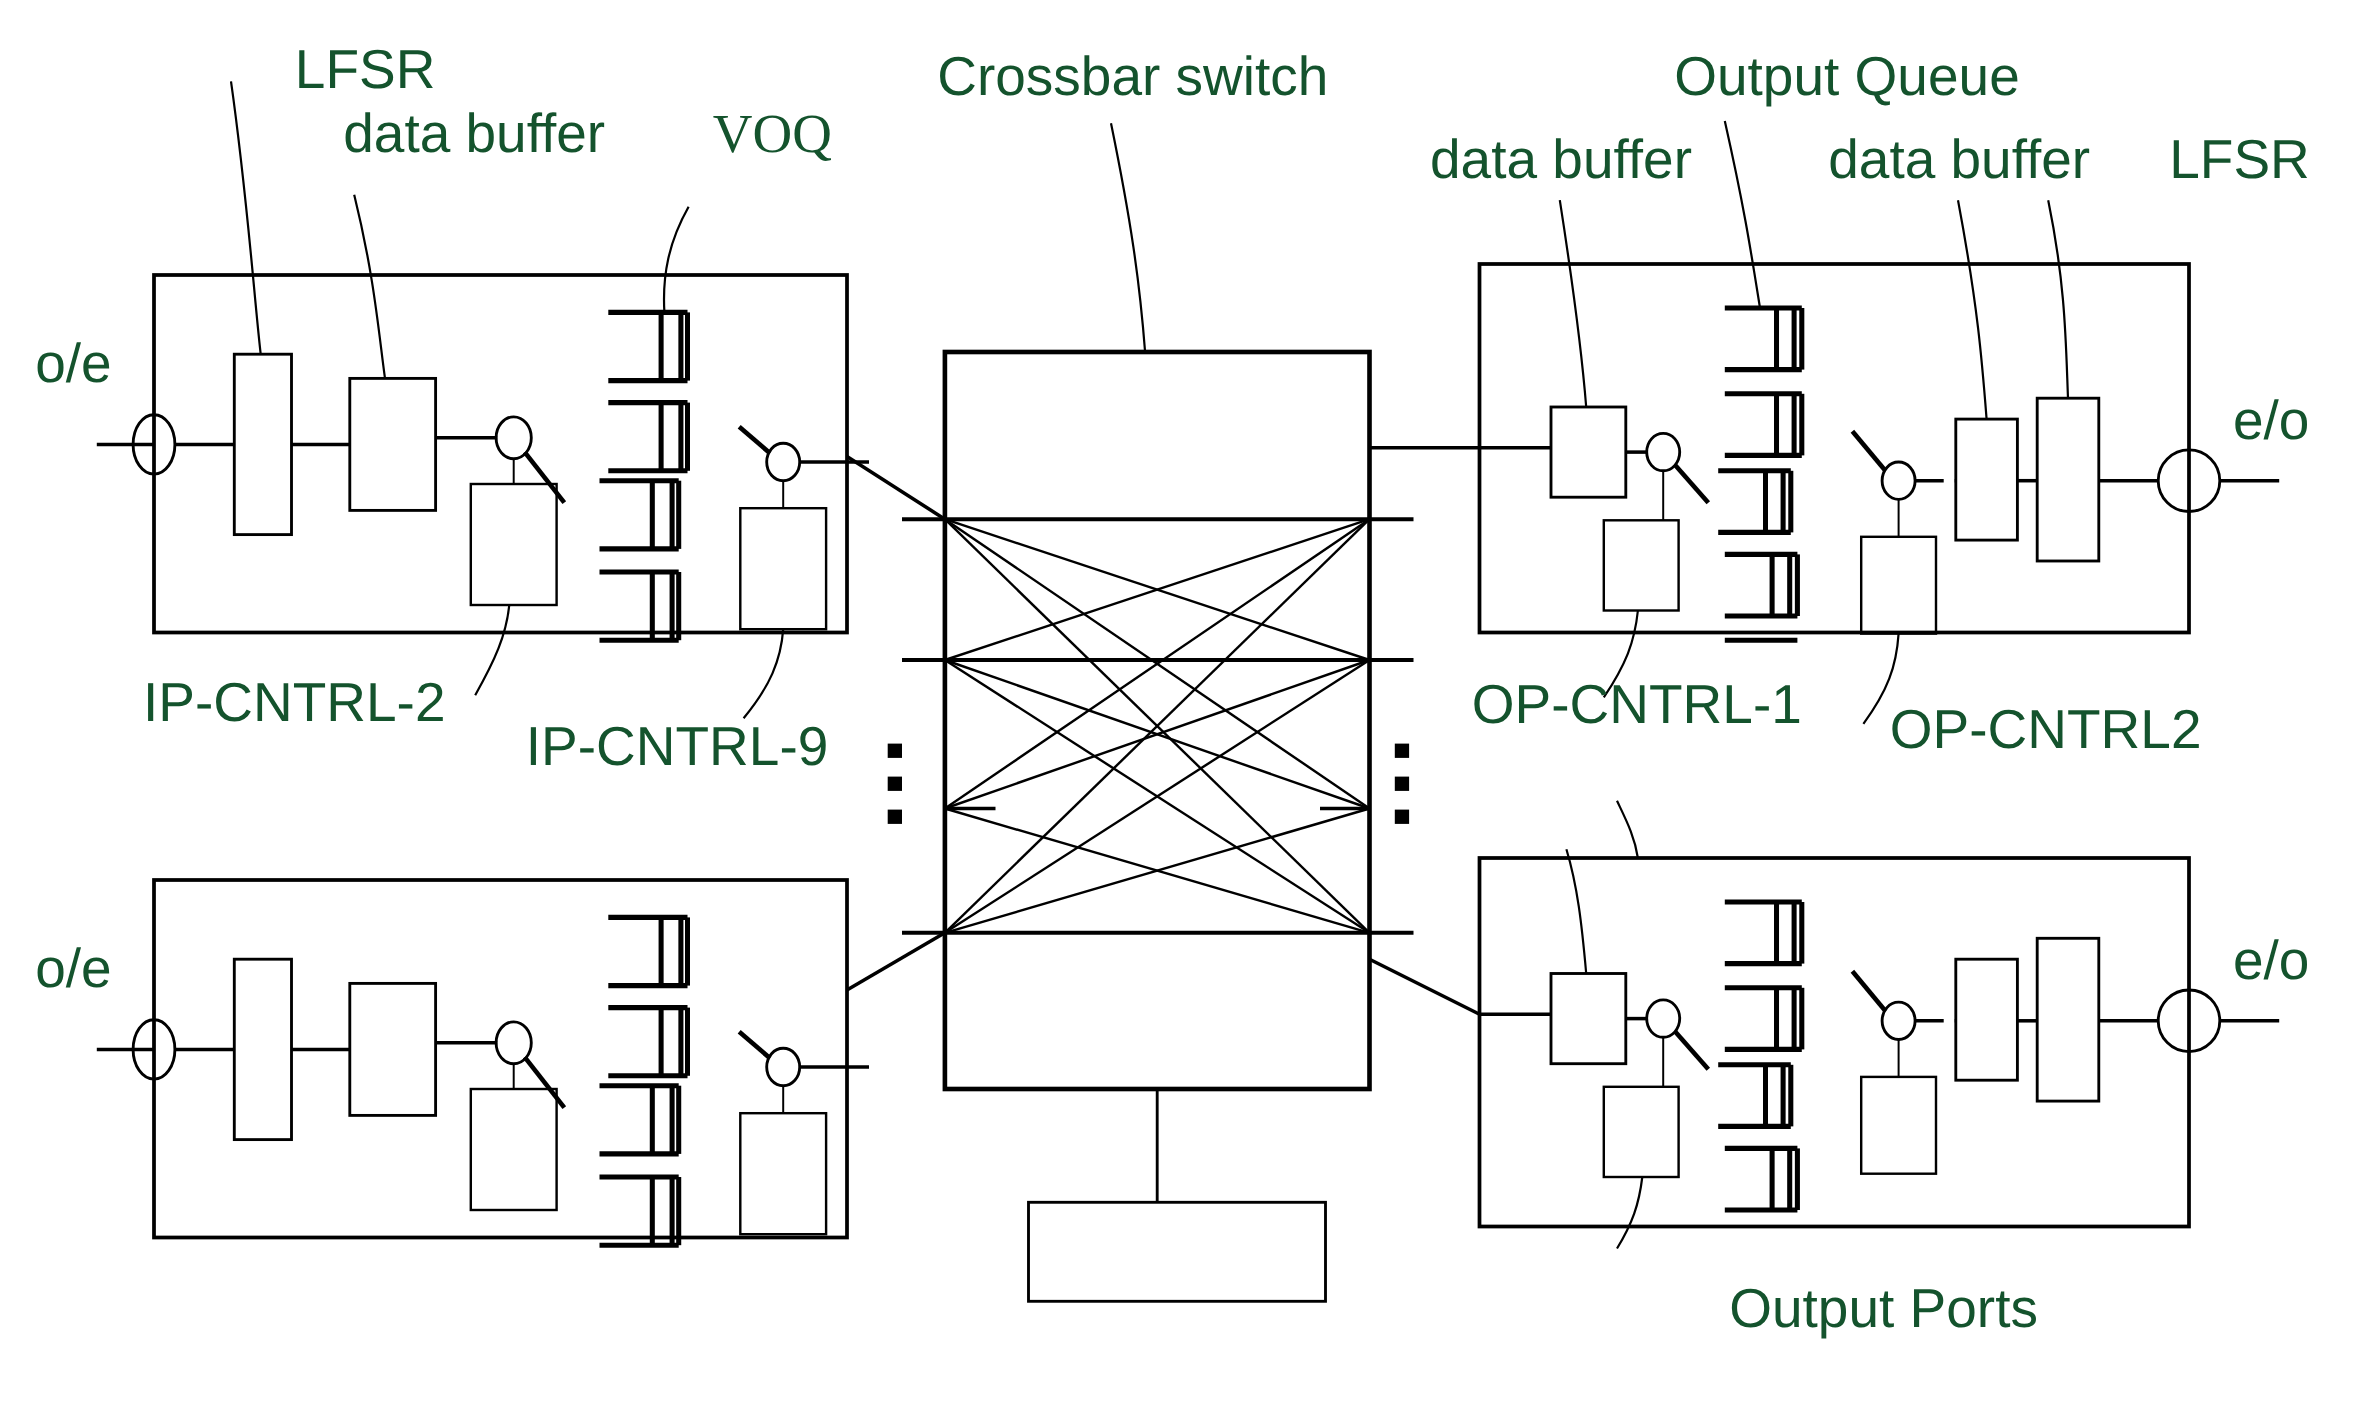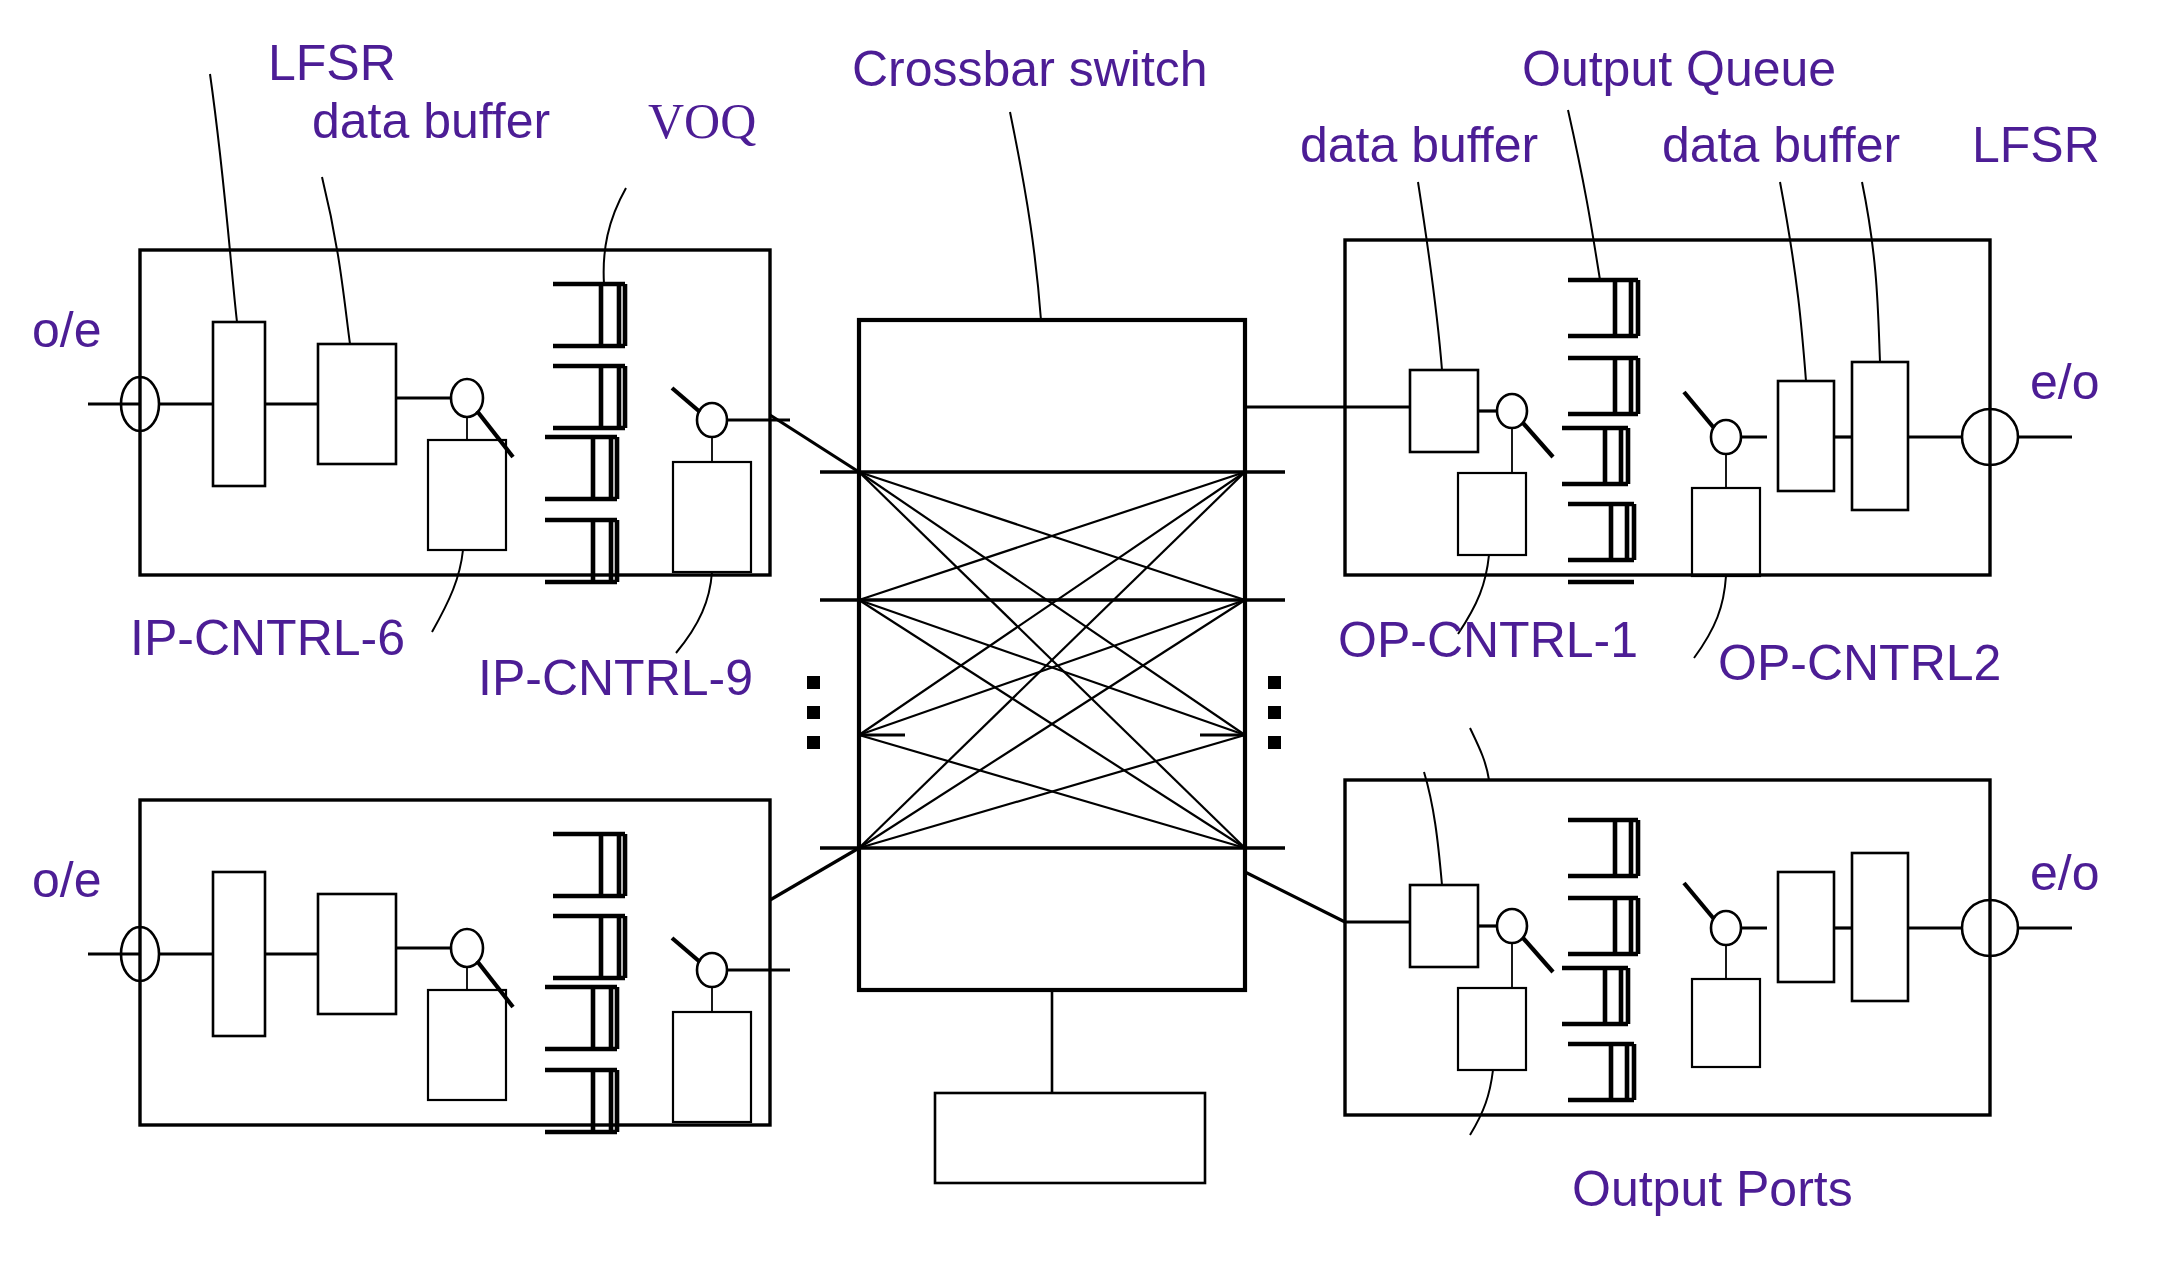--- a/index.html
+++ b/index.html
@@ -17,21 +17,21 @@
   }
   svg.diagram {
     position: absolute;
     left: 0;
     top: 0;
     width: 2159px;
     height: 1276px;
   }
   .lbl {
     position: absolute;
-    color: #4c1d95;
+    color: #14532d;
     font-family: "Liberation Sans", sans-serif;
     white-space: nowrap;
     line-height: 1;
     font-weight: 400;
   }
   .lbl-lg { font-size: 50px; }
 </style>
 </head>
 <body>
 
@@ -322,21 +322,21 @@
   <div class="lbl lbl-lg" style="left:852px; top:44px;">Crossbar switch</div>
   <div class="lbl lbl-lg" style="left:1300px; top:120px;">data buffer</div>
   <div class="lbl lbl-lg" style="left:1662px; top:120px;">data buffer</div>
   <div class="lbl lbl-lg" style="left:1972px; top:120px;">LFSR</div>
 
   <div class="lbl lbl-lg" style="left:32px;  top:305px;">o/e</div>
   <div class="lbl lbl-lg" style="left:32px;  top:855px;">o/e</div>
   <div class="lbl lbl-lg" style="left:2030px; top:357px;">e/o</div>
   <div class="lbl lbl-lg" style="left:2030px; top:848px;">e/o</div>
 
-  <div class="lbl lbl-lg" style="left:130px; top:613px;">IP-CNTRL-6</div>
+  <div class="lbl lbl-lg" style="left:130px; top:613px;">IP-CNTRL-2</div>
   <div class="lbl lbl-lg" style="left:478px; top:653px;">IP-CNTRL-9</div>
 
   <div class="lbl lbl-lg" style="left:1338px; top:615px;text-align:right;">OP-CNTRL-1</div>
   <div class="lbl lbl-lg" style="left:1718px; top:638px;">OP-CNTRL2</div>
 
   <div class="lbl lbl-lg" style="left:1572px; top:1164px;">Output Ports</div>
 
 </div>
 
 </body></html>

